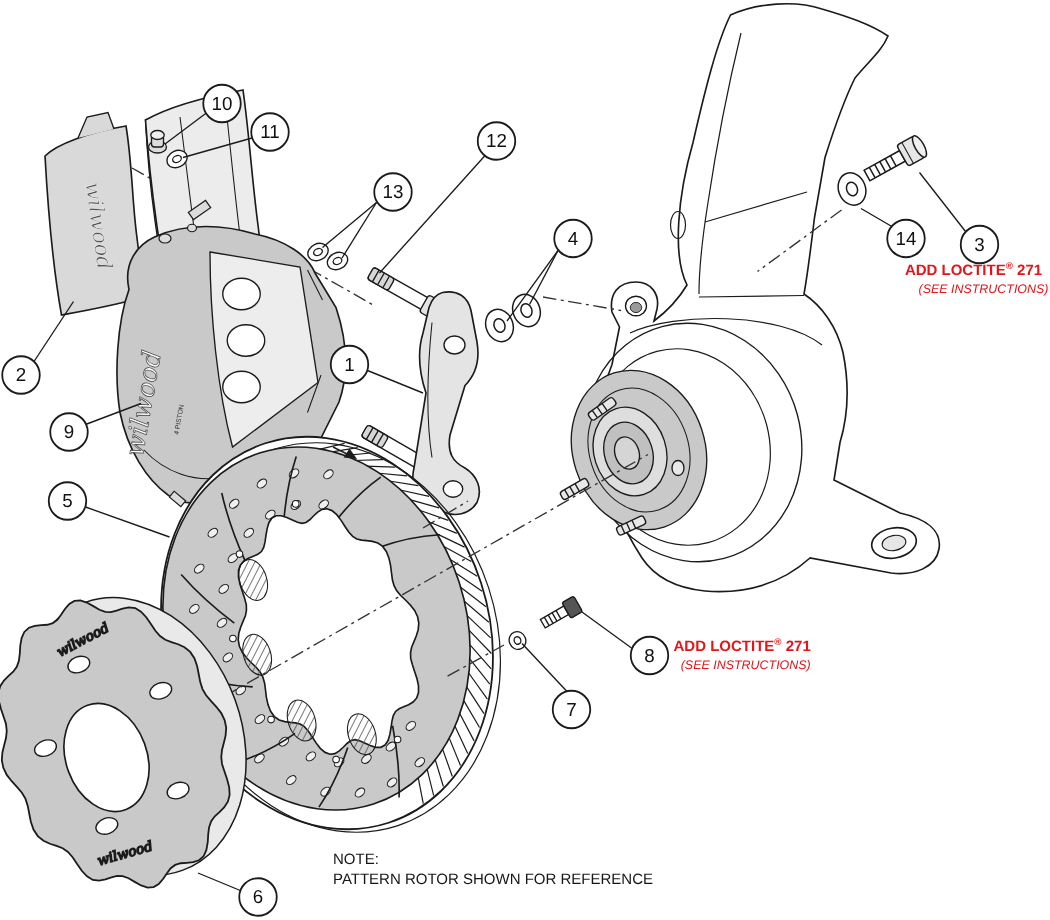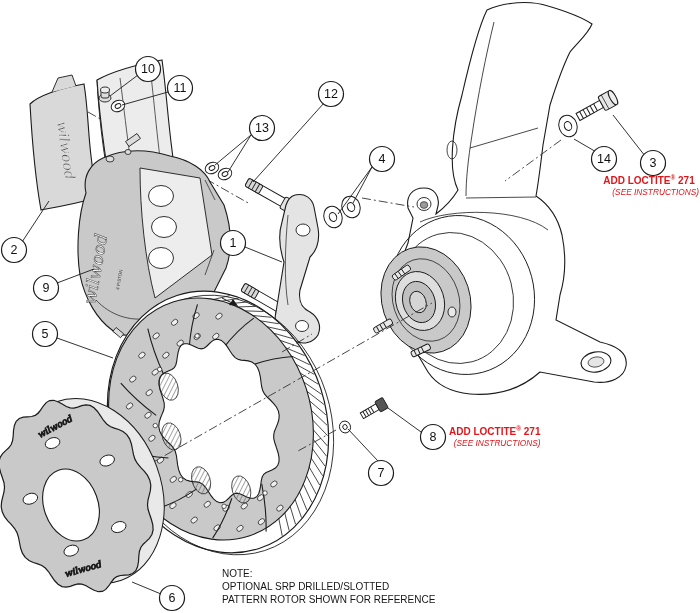--- a/index.html
+++ b/index.html
@@ -406,16 +406,15 @@
   <div class="l1"><span>ADD LOCTITE</span><sup>®</sup><span> 271</span></div>
   <div class="l2">(SEE INSTRUCTIONS)</div>
 </div>
 <div class="ann" style="left:449px;top:423px;text-align:left;">
   <div class="l1"><span>ADD LOCTITE</span><sup>®</sup><span> 271</span></div>
   <div class="l2">(SEE INSTRUCTIONS)</div>
 </div>
 
 <div class="note">
   <div>NOTE:</div>
-  <div>OPTIONAL SRP DRILLED/SLOTTED</div>
   <div>PATTERN ROTOR SHOWN FOR REFERENCE</div>
 </div>
 </div>
 
 </body></html>

